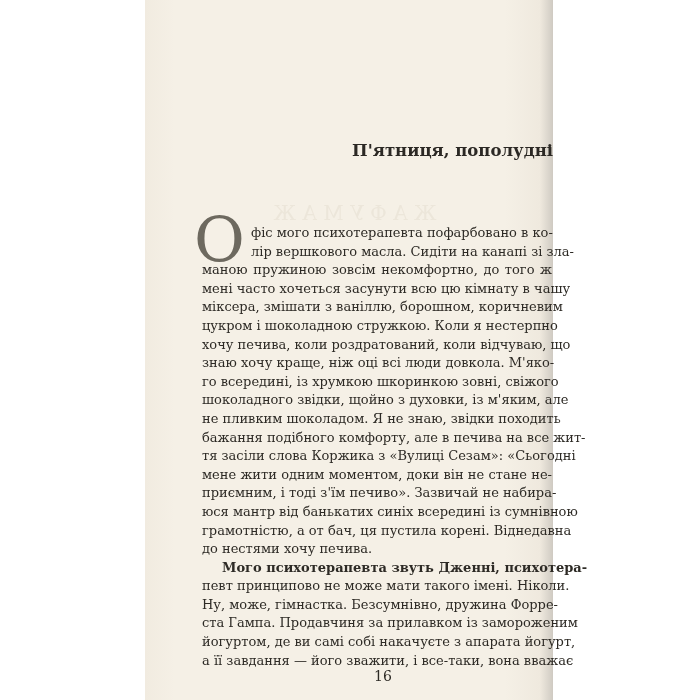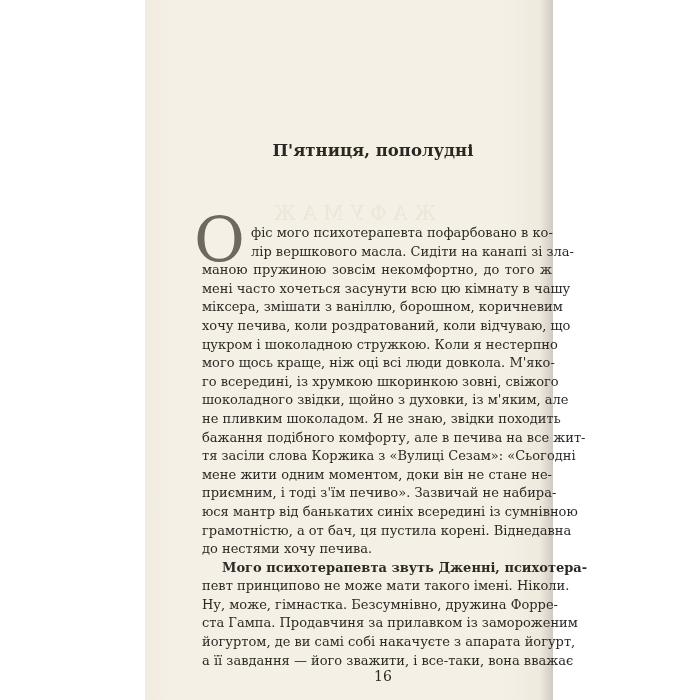--- a/index.html
+++ b/index.html
@@ -29,26 +29,25 @@
       font-size: 20px;
       letter-spacing: 6px;
       color: #ece6da;
       transform: scaleX(-1);
     }
     .title {
       position: absolute;
       left: 145px;
       width: 408px;
       top: 141px;
-      text-align: center;
+      text-align: right;
       font-family: "DejaVu Serif", serif;
       font-weight: bold;
       font-size: 16.5px;
       color: #2b2824;
-      margin-left: 24px;
     }
     .body-text {
       position: absolute;
       left: 202px;
       top: 224px;
       width: 350px;
       font-family: "DejaVu Serif", serif;
       font-size: 13px;
       line-height: 18.6px;
       color: #2d2a25;
@@ -101,23 +100,23 @@
 
 <div class="dropcap">О</div>
 
 <div class="body-text">
   <div>
     <span class="line indent1">фіс мого психотерапевта пофарбовано в ко-</span>
     <span class="line indent1">лір вершкового масла. Сидіти на канапі зі зла-</span>
     <span class="line">маною пружиною зовсім некомфортно, до того ж</span>
     <span class="line">мені часто хочеться засунути всю цю кімнату в чашу</span>
     <span class="line">міксера, змішати з ваніллю, борошном, коричневим</span>
+    <span class="line">цукром і шоколадною стружкою. Коли я нестерпно</span>
     <span class="line">хочу печива, коли роздратований, коли відчуваю, що</span>
-    <span class="line">цукром і шоколадною стружкою. Коли я нестерпно</span>
-    <span class="line">мого щось краще, ніж оці всі люди довкола. М'яко-</span>
+    <span class="line">знаю хочу краще, ніж оці всі люди довкола. М'яко-</span>
     <span class="line">го всередині, із хрумкою шкоринкою зовні, свіжого</span>
     <span class="line">шоколадного звідки, щойно з духовки, із м'яким, але</span>
     <span class="line">не пливким шоколадом. Я не знаю, звідки походить</span>
     <span class="line">бажання подібного комфорту, але в печива на все жит-</span>
     <span class="line">тя засіли слова Коржика з «Вулиці Сезам»: «Сьогодні</span>
     <span class="line">мене жити одним моментом, доки він не стане не-</span>
     <span class="line">приємним, і тоді з'їм печиво». Зазвичай не набира-</span>
     <span class="line">юся мантр від банькатих синіх всередині із сумнівною</span>
     <span class="line">грамотністю, а от бач, ця пустила корені. Віднедавна</span>
     <span class="line last">до нестями хочу печива.</span>

